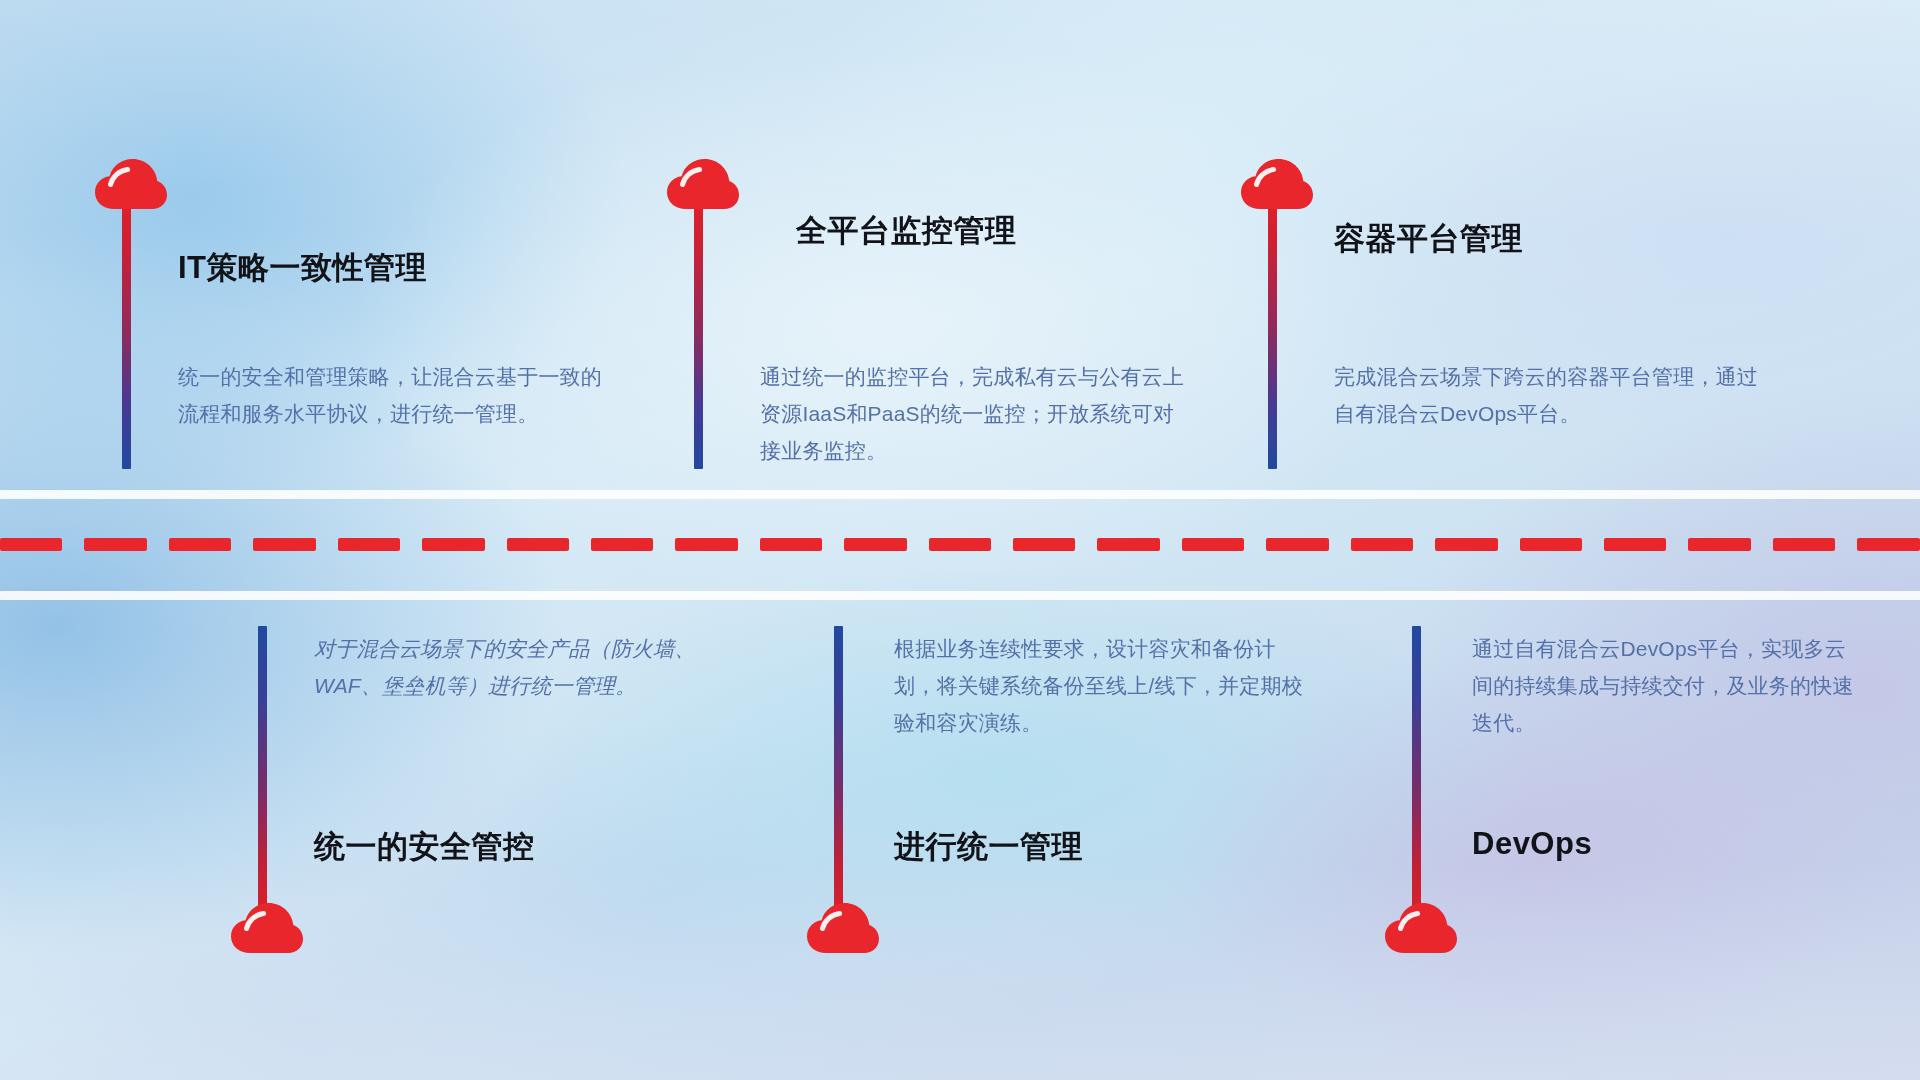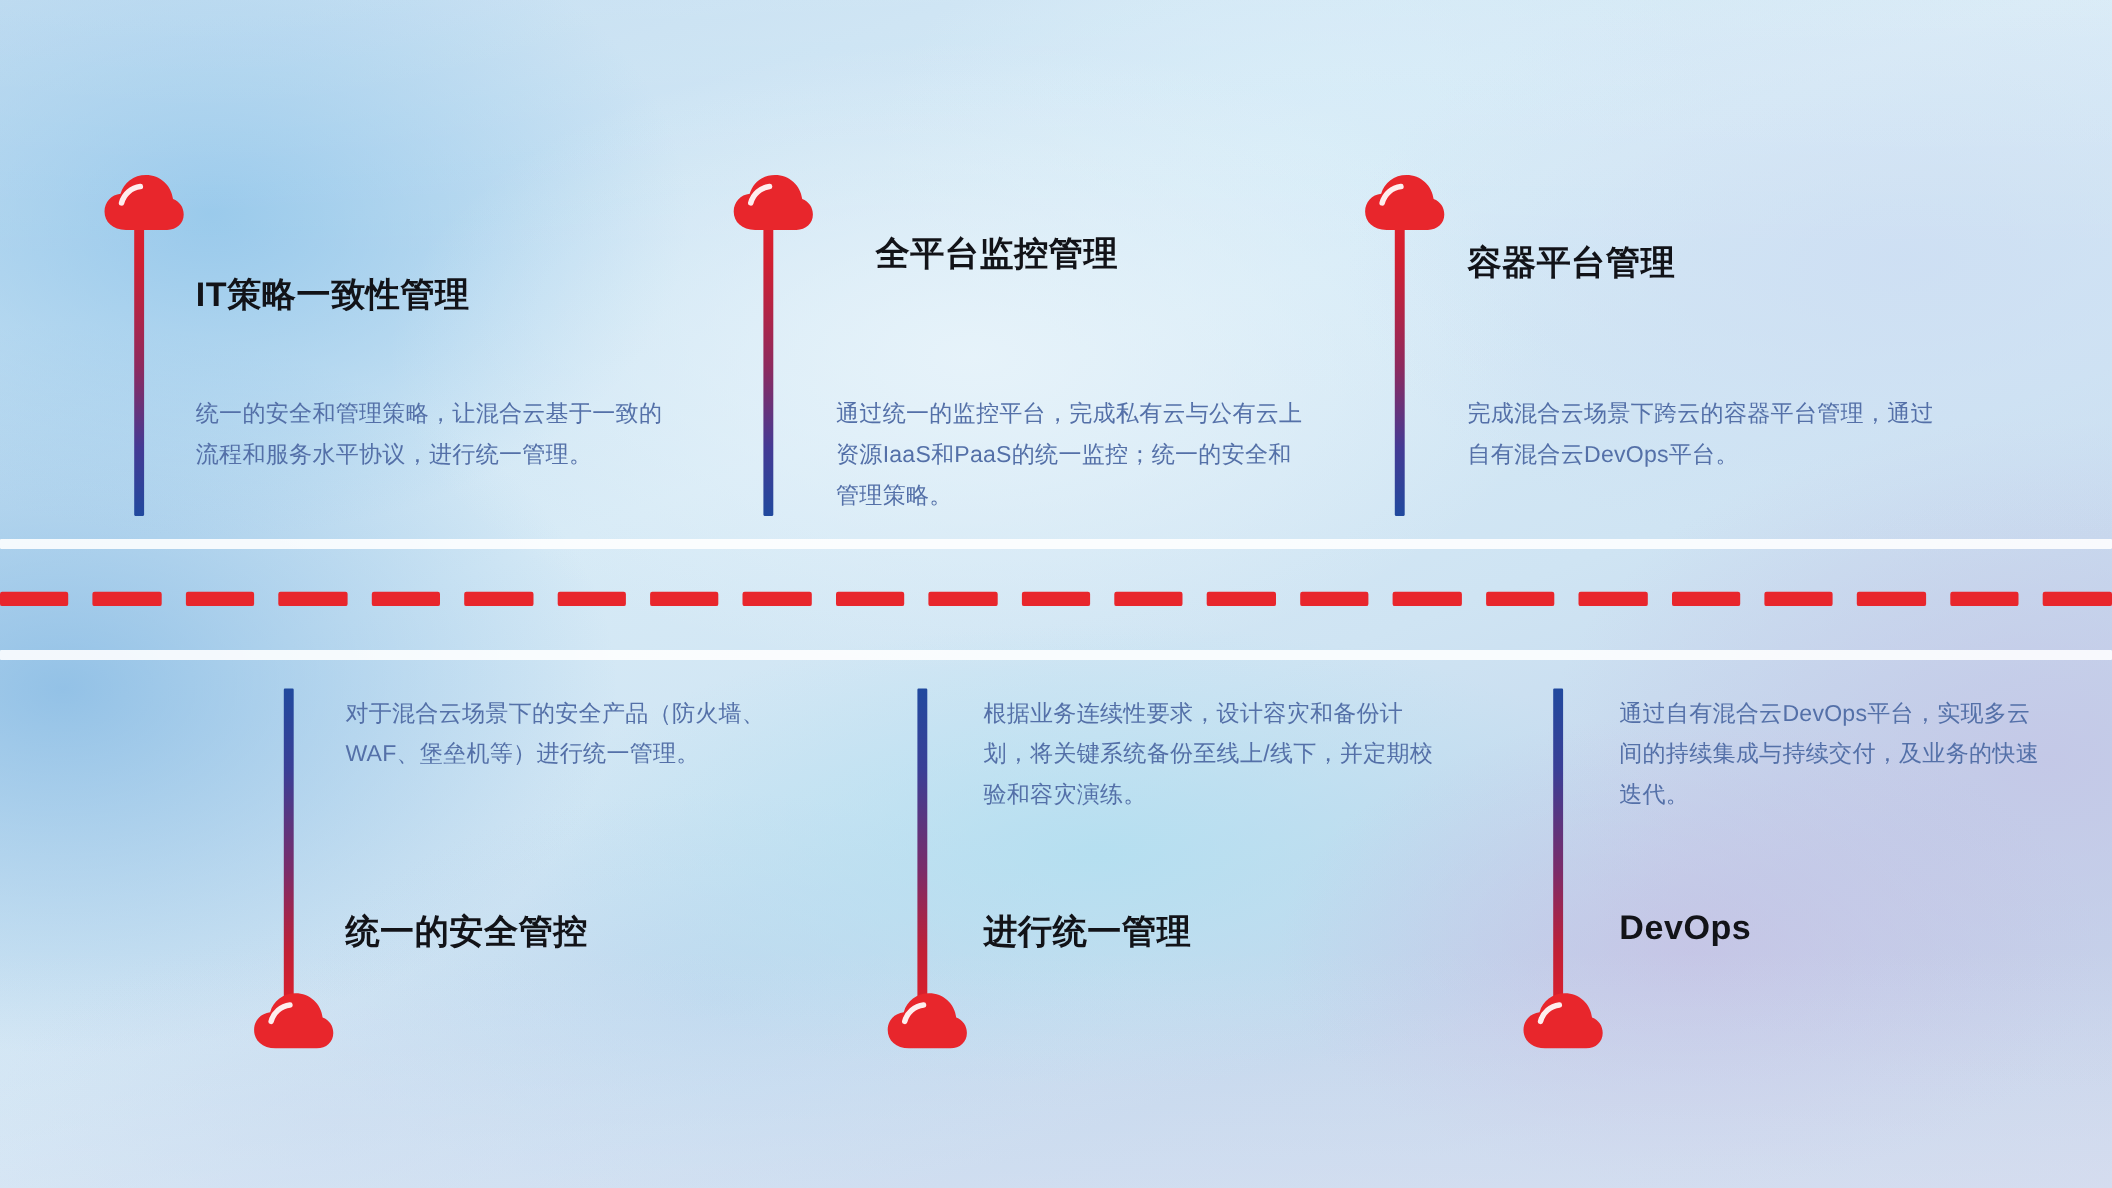--- a/index.html
+++ b/index.html
@@ -117,21 +117,21 @@
     <div class="body" style="left:178px; top:358px; width:430px;">统一的安全和管理策略，让混合云基于一致的流程和服务水平协议，进行统一管理。</div>
   </div>
 
   <div class="item">
     <div class="stem down" style="left:694px; top:186px; height:283px;"></div>
     <svg class="cloud" style="left:666px; top:158px;" viewBox="0 0 74 52">
       <path d="M20.5 51 C8.5 51 1 43.8 1 34.3 C1 25.8 7.2 19.1 15.6 18.2 C18.4 7.8 27.6 1 38.6 1 C51.6 1 62 10.6 63.3 23 C69.4 25.3 73 30.6 73 37 C73 45.1 66.6 51 58 51 Z" fill="#e8262c"></path>
       <path d="M16.5 26.5 C18.6 18.4 25.4 12.6 33.6 11.6" stroke="#ffffff" stroke-width="5" stroke-linecap="round" fill="none" opacity="0.92"></path>
     </svg>
     <div class="heading" style="left:760px; top:210px;margin-left:36px;">全平台监控管理</div>
-    <div class="body" style="left:760px; top:358px; width:425px;">通过统一的监控平台，完成私有云与公有云上资源IaaS和PaaS的统一监控；统一的安全和管理策略。</div>
+    <div class="body" style="left:760px; top:358px; width:425px;">通过统一的监控平台，完成私有云与公有云上资源IaaS和PaaS的统一监控；开放系统可对接业务监控。</div>
   </div>
 
   <div class="item">
     <div class="stem down" style="left:1268px; top:186px; height:283px;"></div>
     <svg class="cloud" style="left:1240px; top:158px;" viewBox="0 0 74 52">
       <path d="M20.5 51 C8.5 51 1 43.8 1 34.3 C1 25.8 7.2 19.1 15.6 18.2 C18.4 7.8 27.6 1 38.6 1 C51.6 1 62 10.6 63.3 23 C69.4 25.3 73 30.6 73 37 C73 45.1 66.6 51 58 51 Z" fill="#e8262c"></path>
       <path d="M16.5 26.5 C18.6 18.4 25.4 12.6 33.6 11.6" stroke="#ffffff" stroke-width="5" stroke-linecap="round" fill="none" opacity="0.92"></path>
     </svg>
     <div class="heading" style="left:1334px; top:218px;">容器平台管理</div>
     <div class="body" style="left:1334px; top:358px; width:430px;">完成混合云场景下跨云的容器平台管理，通过自有混合云DevOps平台。</div>
@@ -166,21 +166,21 @@
       </div>
     <div class="rule" style="top:101px;"></div>
   </div>
 
   <div class="item">
     <div class="stem up" style="left:258px; top:626px; height:283px;"></div>
     <svg class="cloud" style="left:230px; top:902px;" viewBox="0 0 74 52">
       <path d="M20.5 51 C8.5 51 1 43.8 1 34.3 C1 25.8 7.2 19.1 15.6 18.2 C18.4 7.8 27.6 1 38.6 1 C51.6 1 62 10.6 63.3 23 C69.4 25.3 73 30.6 73 37 C73 45.1 66.6 51 58 51 Z" fill="#e8262c"></path>
       <path d="M16.5 26.5 C18.6 18.4 25.4 12.6 33.6 11.6" stroke="#ffffff" stroke-width="5" stroke-linecap="round" fill="none" opacity="0.92"></path>
     </svg>
-    <div class="body" style="left:314px; top:630px; width:420px;">对于混合云场景下的安全产品（防火墙、WAF、堡垒机等）进行统一管理。</div>
+    <div class="body" style="left:314px; top:630px; width:420px;font-style:italic;">对于混合云场景下的安全产品（防火墙、WAF、堡垒机等）进行统一管理。</div>
     <div class="heading" style="left:314px; top:826px;">统一的安全管控</div>
   </div>
 
   <div class="item">
     <div class="stem up" style="left:834px; top:626px; height:283px;"></div>
     <svg class="cloud" style="left:806px; top:902px;" viewBox="0 0 74 52">
       <path d="M20.5 51 C8.5 51 1 43.8 1 34.3 C1 25.8 7.2 19.1 15.6 18.2 C18.4 7.8 27.6 1 38.6 1 C51.6 1 62 10.6 63.3 23 C69.4 25.3 73 30.6 73 37 C73 45.1 66.6 51 58 51 Z" fill="#e8262c"></path>
       <path d="M16.5 26.5 C18.6 18.4 25.4 12.6 33.6 11.6" stroke="#ffffff" stroke-width="5" stroke-linecap="round" fill="none" opacity="0.92"></path>
     </svg>
     <div class="body" style="left:894px; top:630px; width:420px;">根据业务连续性要求，设计容灾和备份计划，将关键系统备份至线上/线下，并定期校验和容灾演练。</div>

